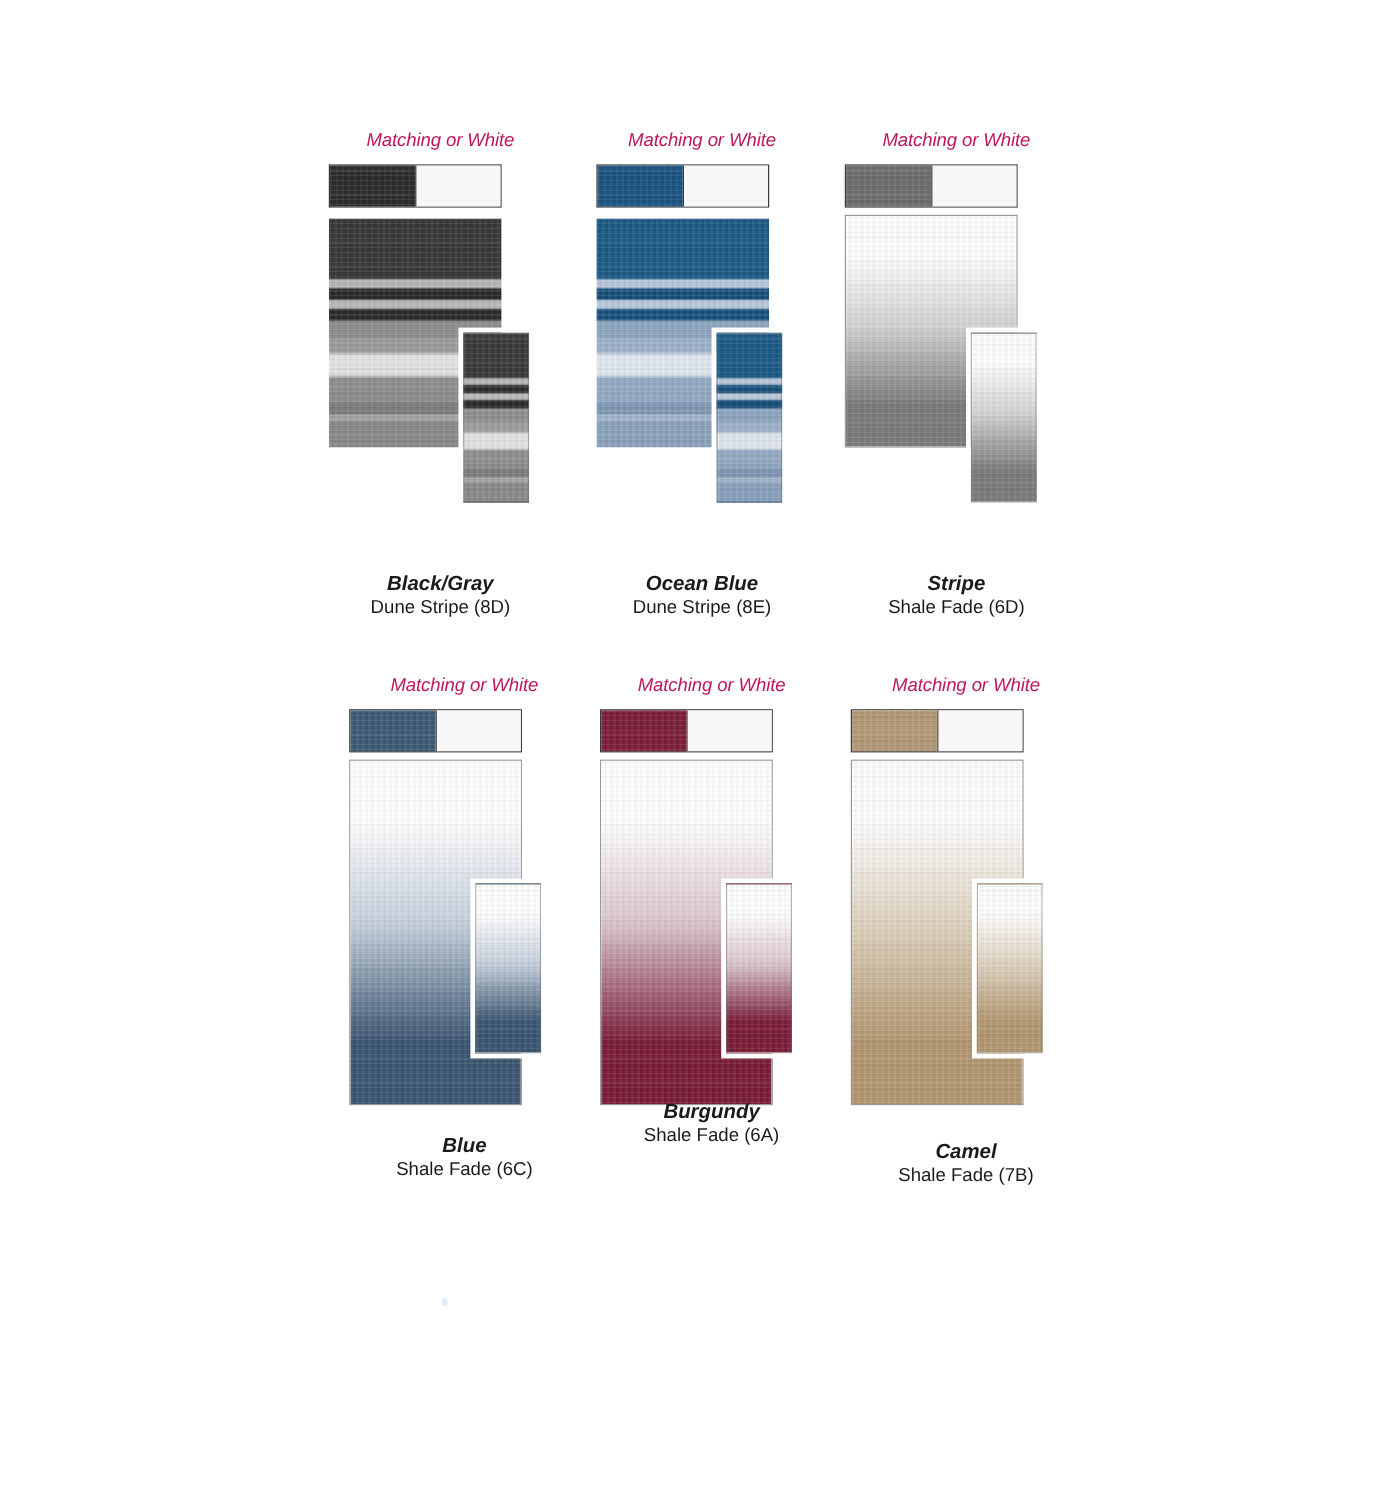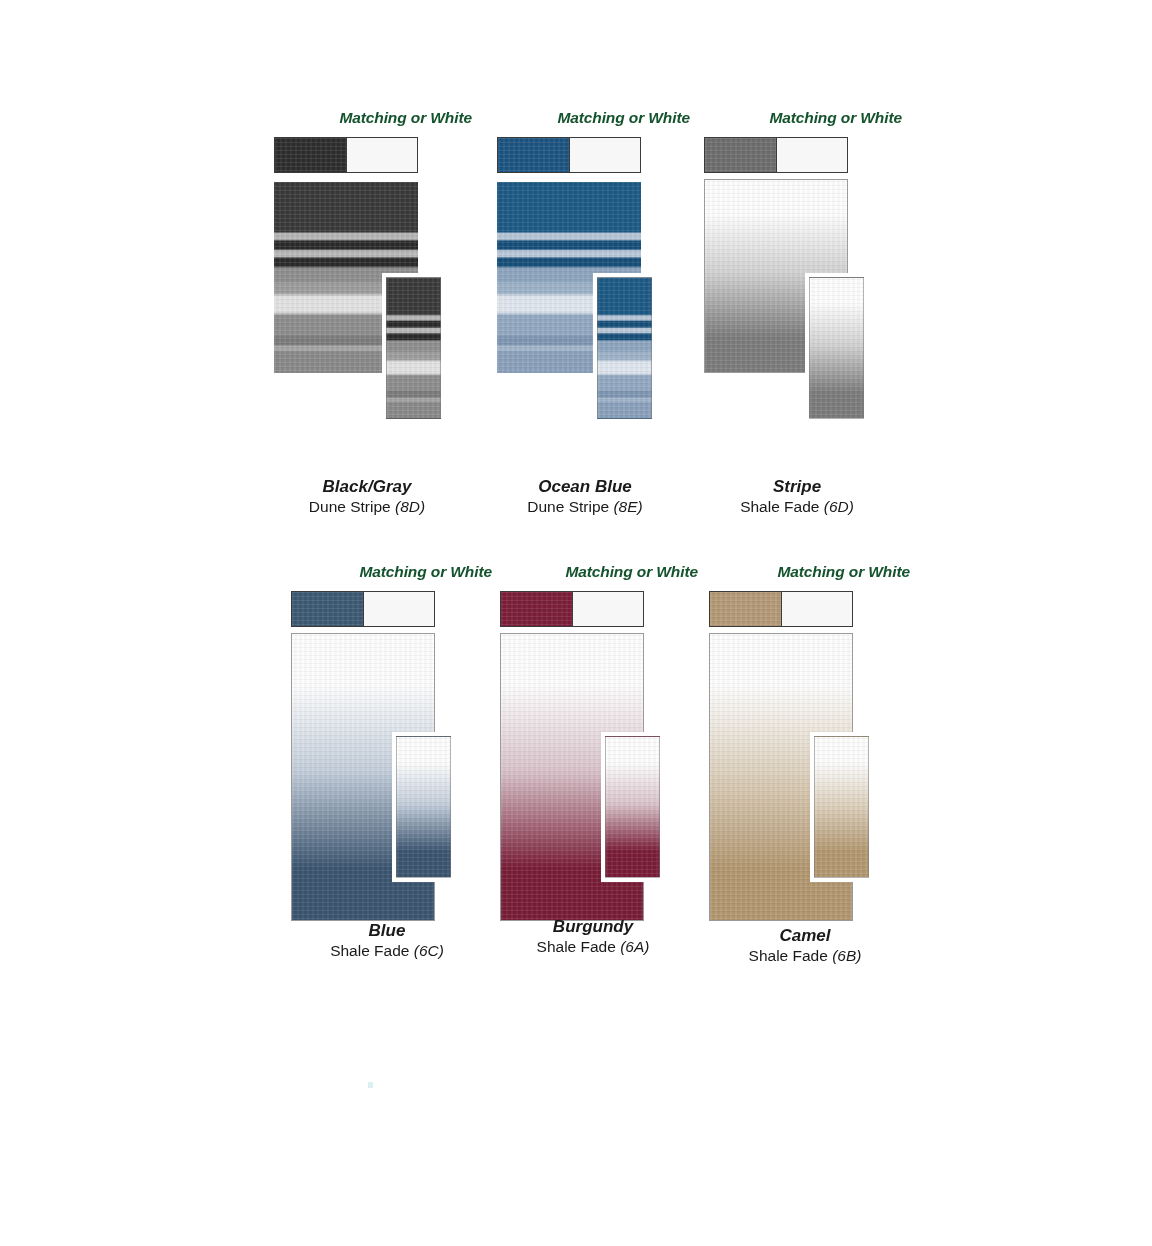--- a/index.html
+++ b/index.html
@@ -23,24 +23,24 @@
   }
 
   
   .swatch {
     position: absolute;
     width: 210px;
   }
 
   .matching-label {
     font-style: italic;
-    font-weight: bold;
+    font-weight: normal;
     font-size: 15.5px;
-    color: #14532d;
-    text-align: right;
+    color: #be185d;
+    text-align: center;
     letter-spacing: -0.1px;
     height: 20px;
     line-height: 20px;
     white-space: nowrap;
   }
 
   
   .chip-pair {
     position: absolute;
     top: 29px;
@@ -120,21 +120,20 @@
     font-size: 17px;
     color: #1a1a1a;
     line-height: 21px;
   }
   .caption-sub {
     font-size: 15.5px;
     color: #1a1a1a;
     line-height: 20px;
   }
   .caption-sub .code {
-    font-style: italic;
   }
 
   .artifact {
     position: absolute;
     left: 368px;
     top: 1082px;
     width: 5px;
     height: 6px;
     background: #bfe3ea;
     opacity: 0.55;
@@ -237,21 +236,21 @@
     <div class="panel-main" style="left:9px; top:71px; width:144px; height:288px; border:1px solid #9a9a9a;">
       <div class="fabric" id="fab3" style="background: linear-gradient(rgb(253, 253, 253) 0%, rgb(253, 253, 253) 18%, rgb(195, 206, 219) 48%, rgb(59, 85, 112) 82%, rgb(59, 85, 112) 100%);">
           <div class="weave"></div>
         </div>
     </div>
     <div class="panel-inset" style="left:110px; top:170px; width:63px; height:150px;">
       <div class="fabric" id="fin3" style="background: linear-gradient(rgb(253, 253, 253) 0%, rgb(253, 253, 253) 18%, rgb(195, 206, 219) 48%, rgb(59, 85, 112) 82%, rgb(59, 85, 112) 100%);">
           <div class="weave"></div>
         </div>
     </div>
-    <div class="caption" style="top:358px;">
+    <div class="caption" style="top:382px;">
       <div class="caption-name">Blue</div>
       <div class="caption-sub">
         <span>Shale Fade</span>
         <span class="code">(6C)</span>
       </div>
     </div>
   </div>
 
   <div class="swatch" style="left:488px; top:562px;">
     <div class="matching-label">Matching or White</div>
@@ -291,23 +290,23 @@
     <div class="panel-main" style="left:9px; top:71px; width:144px; height:288px; border:1px solid #9a9a9a;">
       <div class="fabric" id="fab5" style="background: linear-gradient(rgb(253, 253, 253) 0%, rgb(253, 253, 253) 18%, rgb(222, 210, 191) 48%, rgb(179, 152, 113) 82%, rgb(179, 152, 113) 100%);">
           <div class="weave"></div>
         </div>
     </div>
     <div class="panel-inset" style="left:110px; top:170px; width:63px; height:150px;">
       <div class="fabric" id="fin5" style="background: linear-gradient(rgb(253, 253, 253) 0%, rgb(253, 253, 253) 18%, rgb(222, 210, 191) 48%, rgb(179, 152, 113) 82%, rgb(179, 152, 113) 100%);">
           <div class="weave"></div>
         </div>
     </div>
-    <div class="caption" style="top:363px;">
+    <div class="caption" style="top:387px;">
       <div class="caption-name">Camel</div>
       <div class="caption-sub">
         <span>Shale Fade</span>
-        <span class="code">(6B)</span>
+        <span class="code">(7B)</span>
       </div>
     </div>
   </div>
 
   <div class="artifact"></div>
 </div>
 
 </body></html>

